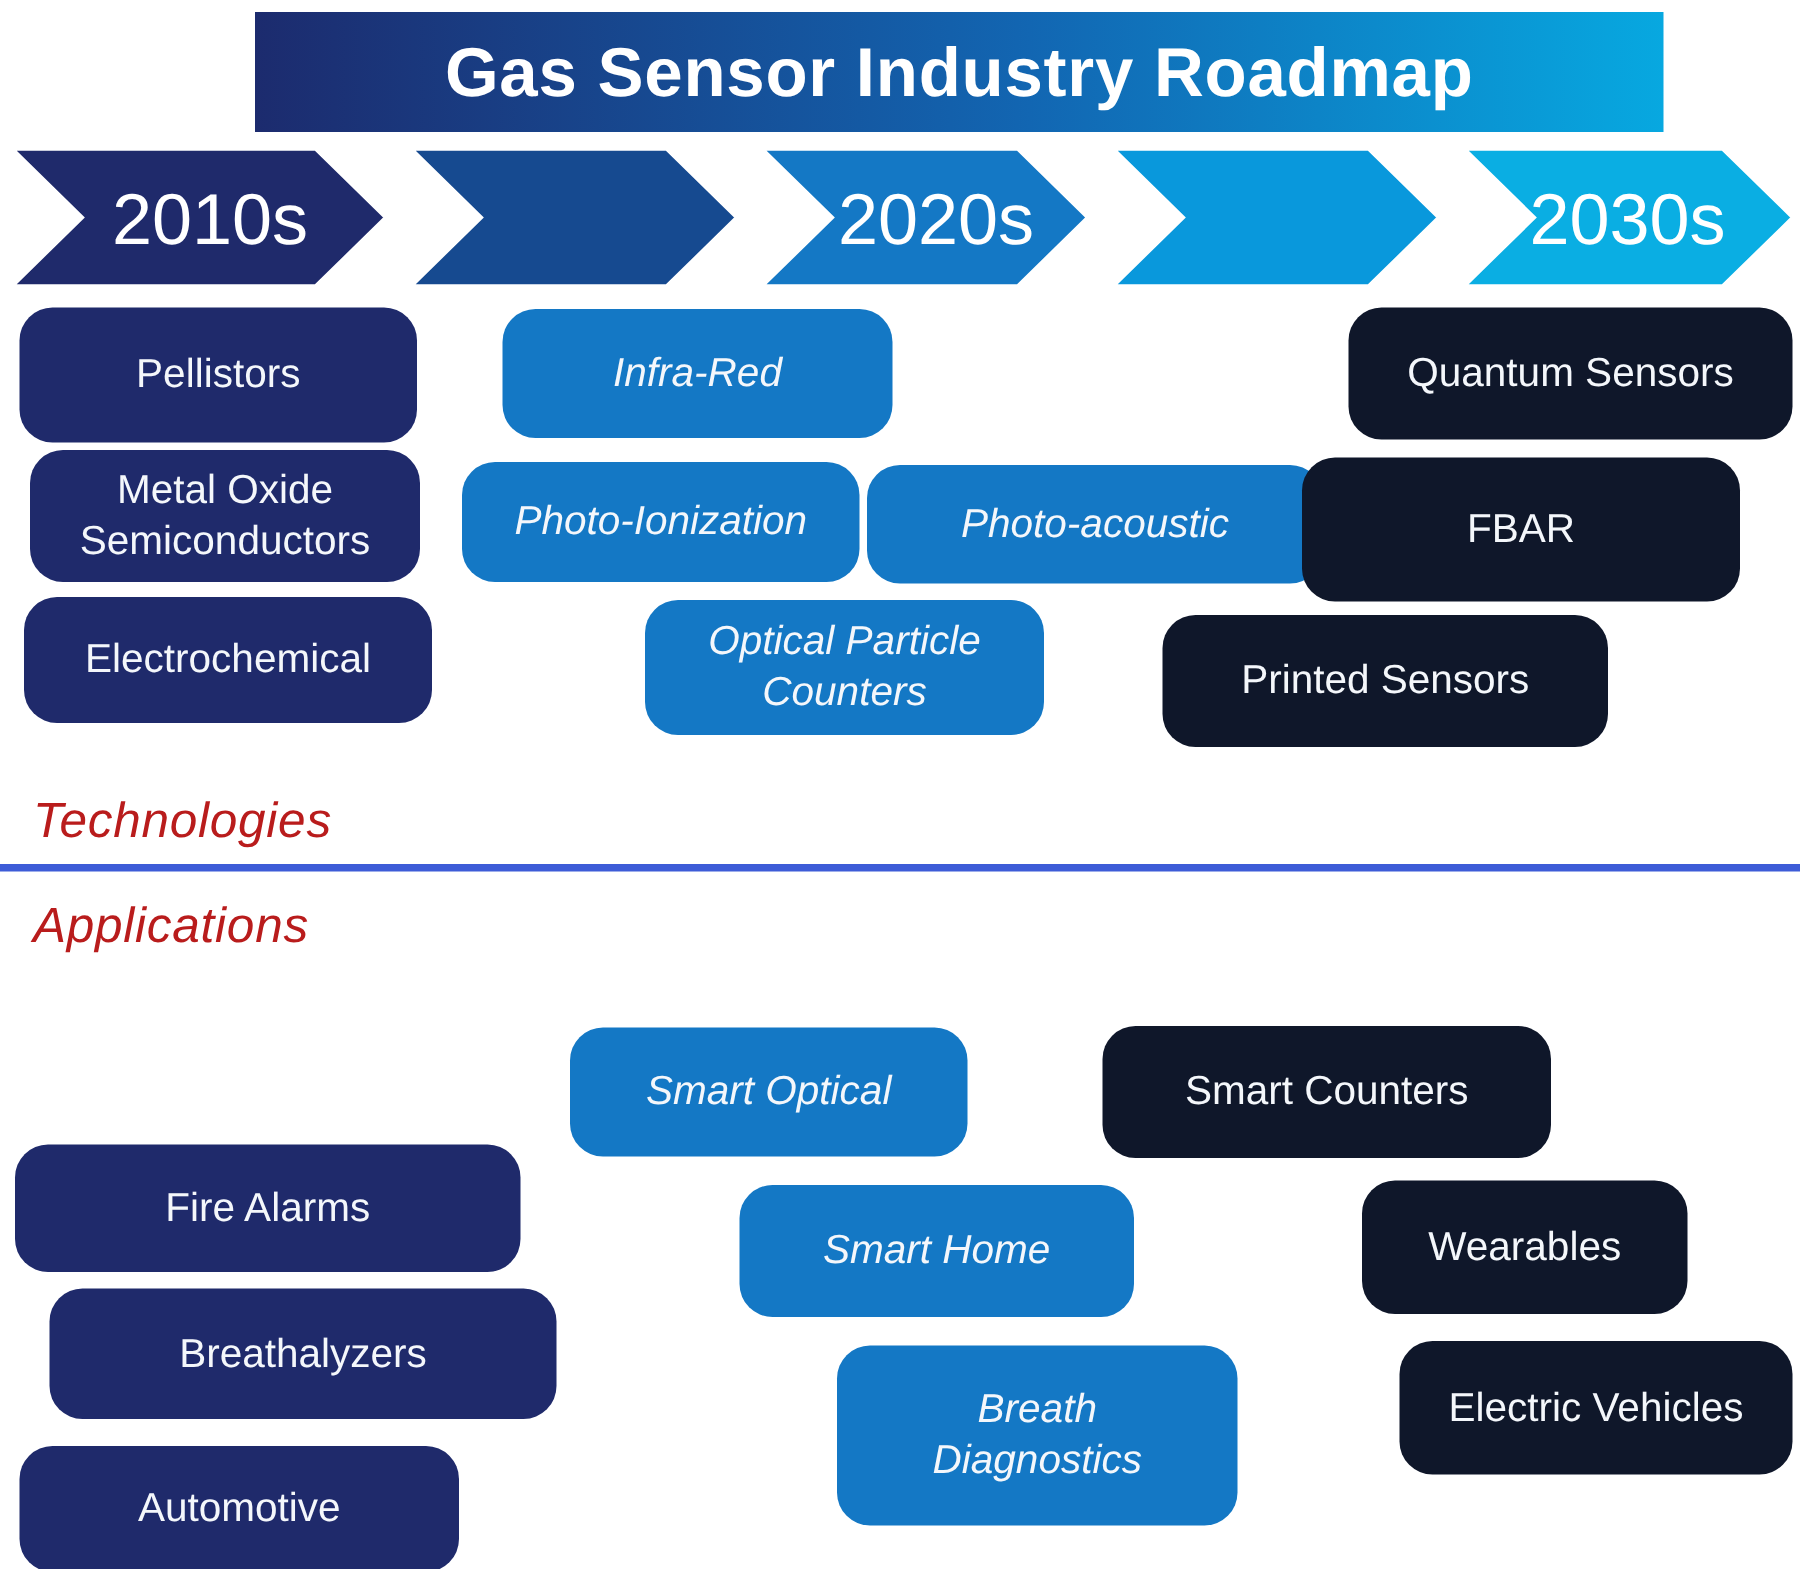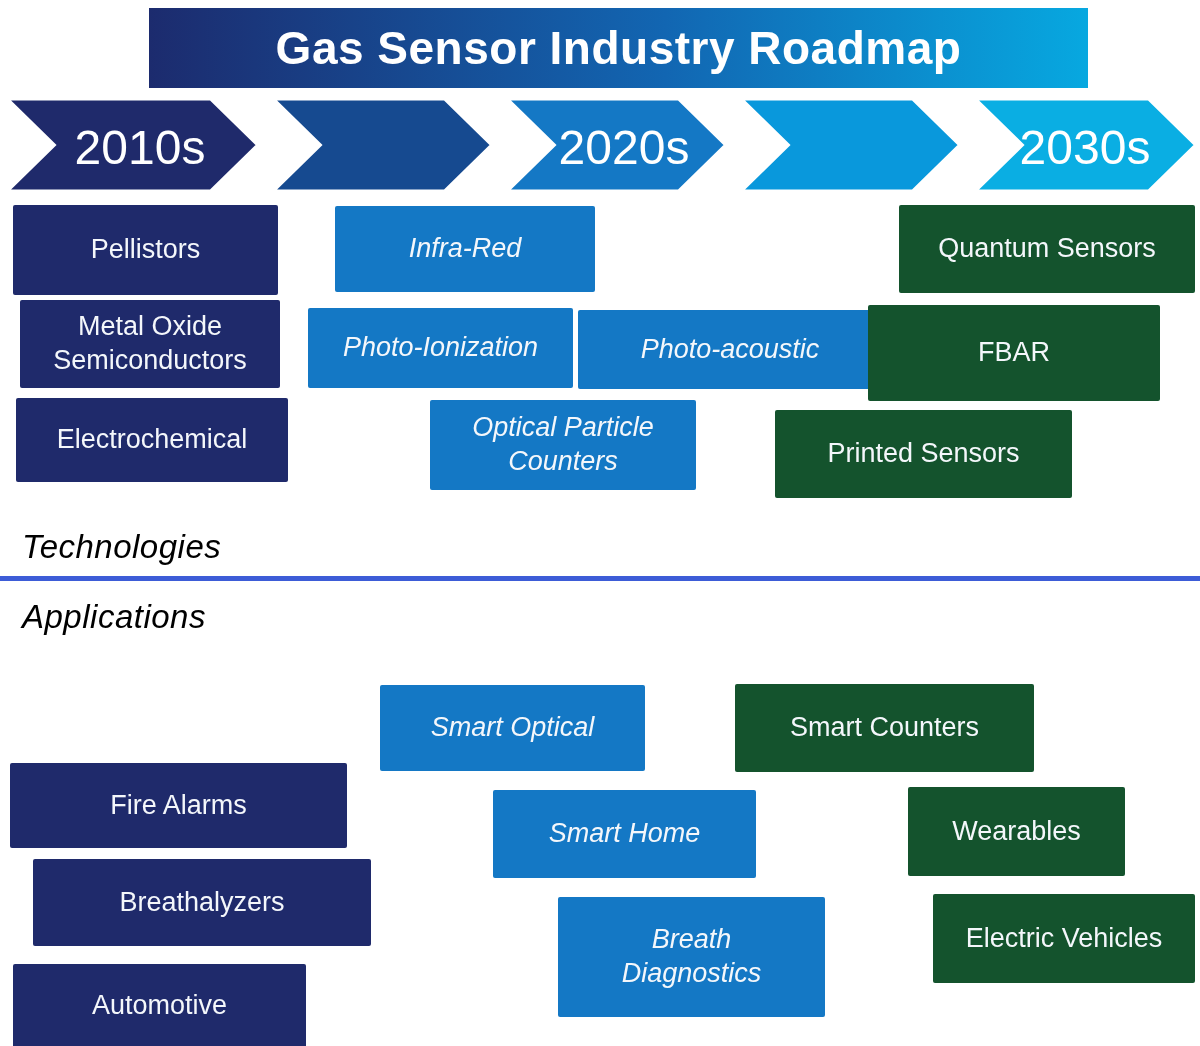--- a/index.html
+++ b/index.html
@@ -2,46 +2,46 @@
 <html><head>
 <meta charset="utf-8">
 <style>
   html,body{margin:0;padding:0;}
   body{
     width:1200px;height:1046px;position:relative;background:#ffffff;
     font-family:"Liberation Sans", sans-serif;overflow:hidden;
   }
   
   .banner{
-    position:absolute;left:149px;top:8px;width:939px;height:80px;
+    position:absolute;left:170px;top:8px;width:939px;height:80px;
     background:linear-gradient(90deg,#1c2b6e 0%,#1266b2 55%,#07a8e0 100%);
     display:flex;align-items:center;justify-content:center;
   }
   .banner h1{
     margin:0;color:#ffffff;font-size:46px;font-weight:700;letter-spacing:0.5px;
   }
   
   .timeline{position:absolute;left:0;top:95px;}
   .timeline polygon{stroke:#ffffff;stroke-width:5;stroke-linejoin:miter;}
   .chev-label{
     fill:#ffffff;font-size:48px;font-family:"Liberation Sans",sans-serif;
     text-anchor:middle;dominant-baseline:central;
   }
   
   .box{
-    position:absolute;border-radius:2px;display:flex;align-items:center;justify-content:center;
+    position:absolute;border-radius:22px;display:flex;align-items:center;justify-content:center;
     text-align:center;color:#f4f7fb;font-size:27px;line-height:1.25;padding:0 20px;box-sizing:border-box;
   }
   .dark{background:#1f2a6b;}
   .mid{background:#1478c5;font-style:italic;}
-  .light{background:#14532d;}
+  .light{background:#0f172a;}
   .wrap-narrow span{display:inline-block;max-width:170px;}
   
   .section-label{
-    position:absolute;left:22px;color:#000000;font-size:33px;font-style:italic;
+    position:absolute;left:22px;color:#b91c1c;font-size:33px;font-style:italic;
     letter-spacing:0.5px;
   }
   .divider{position:absolute;left:0;top:576px;width:1200px;height:5px;background:#3d5cd7;}
 </style>
 </head>
 <body>
 
 <div class="banner">
   <h1>Gas Sensor Industry Roadmap</h1>
 </div>

